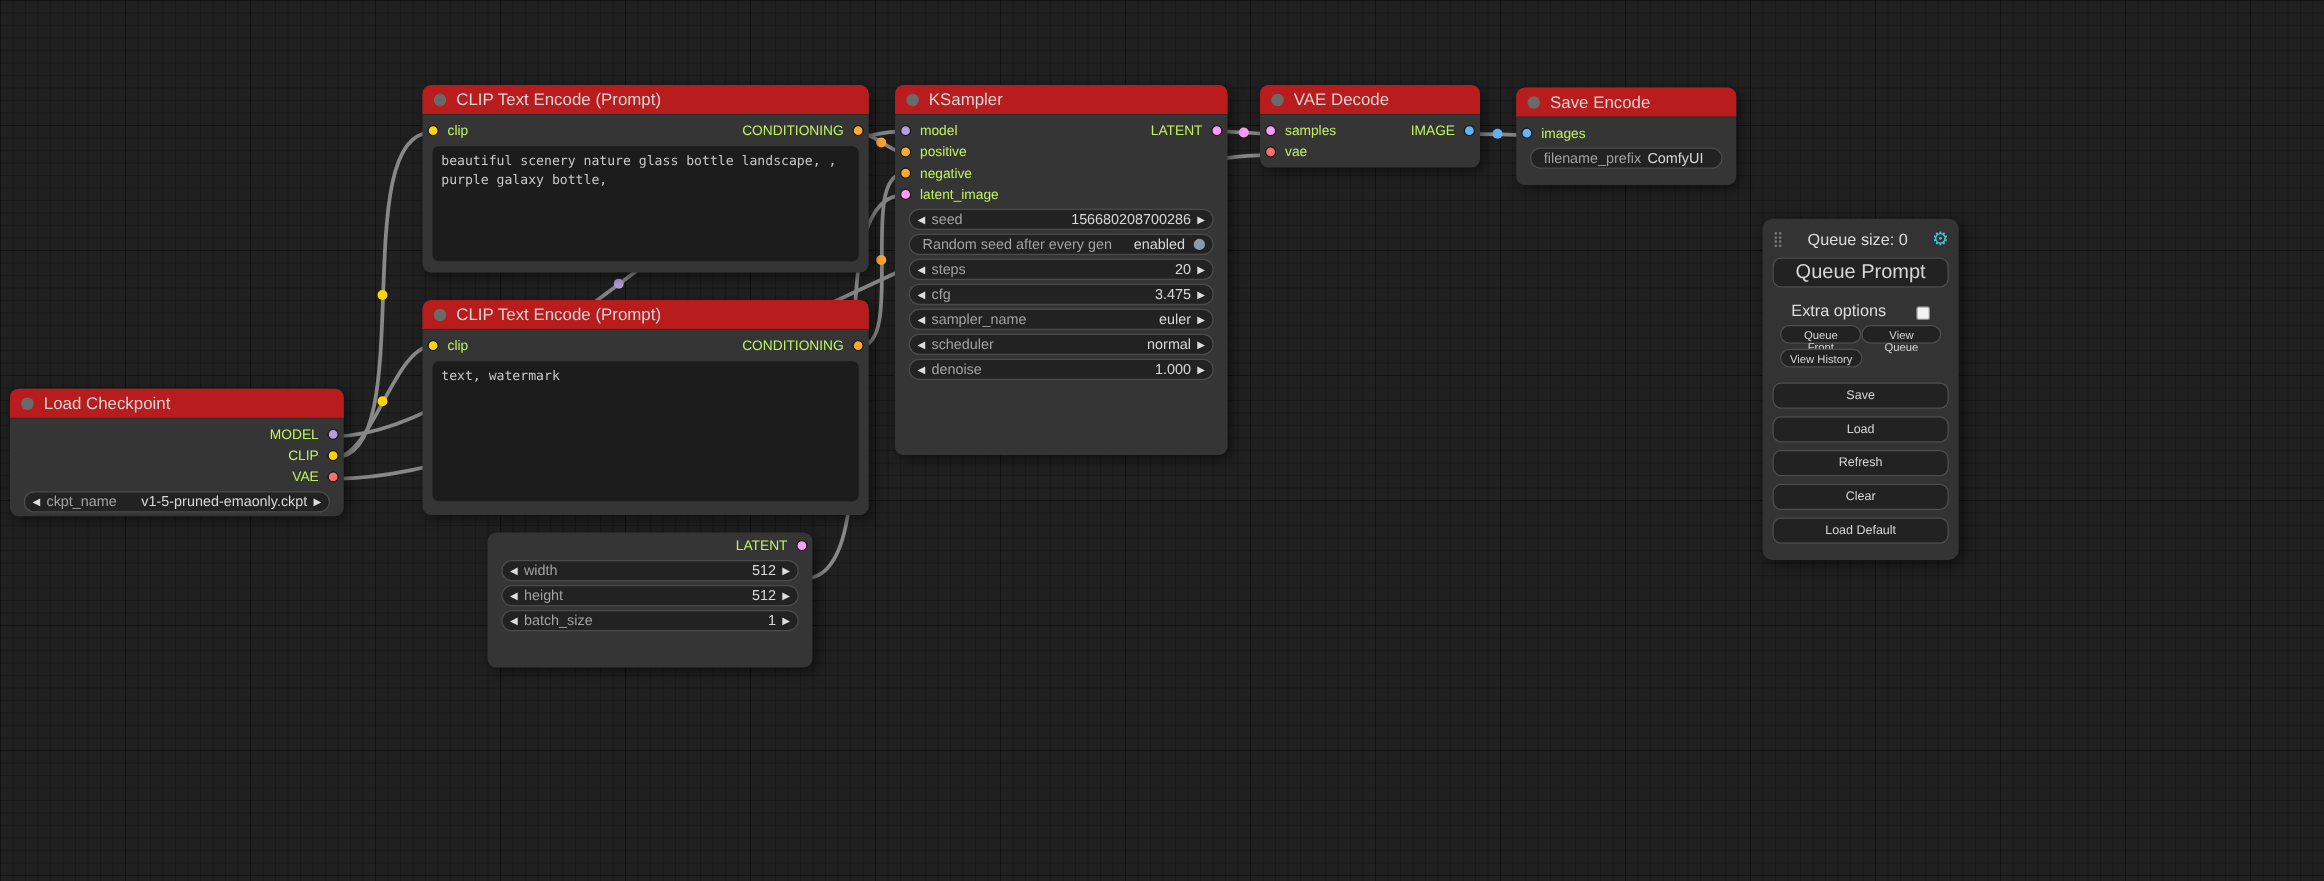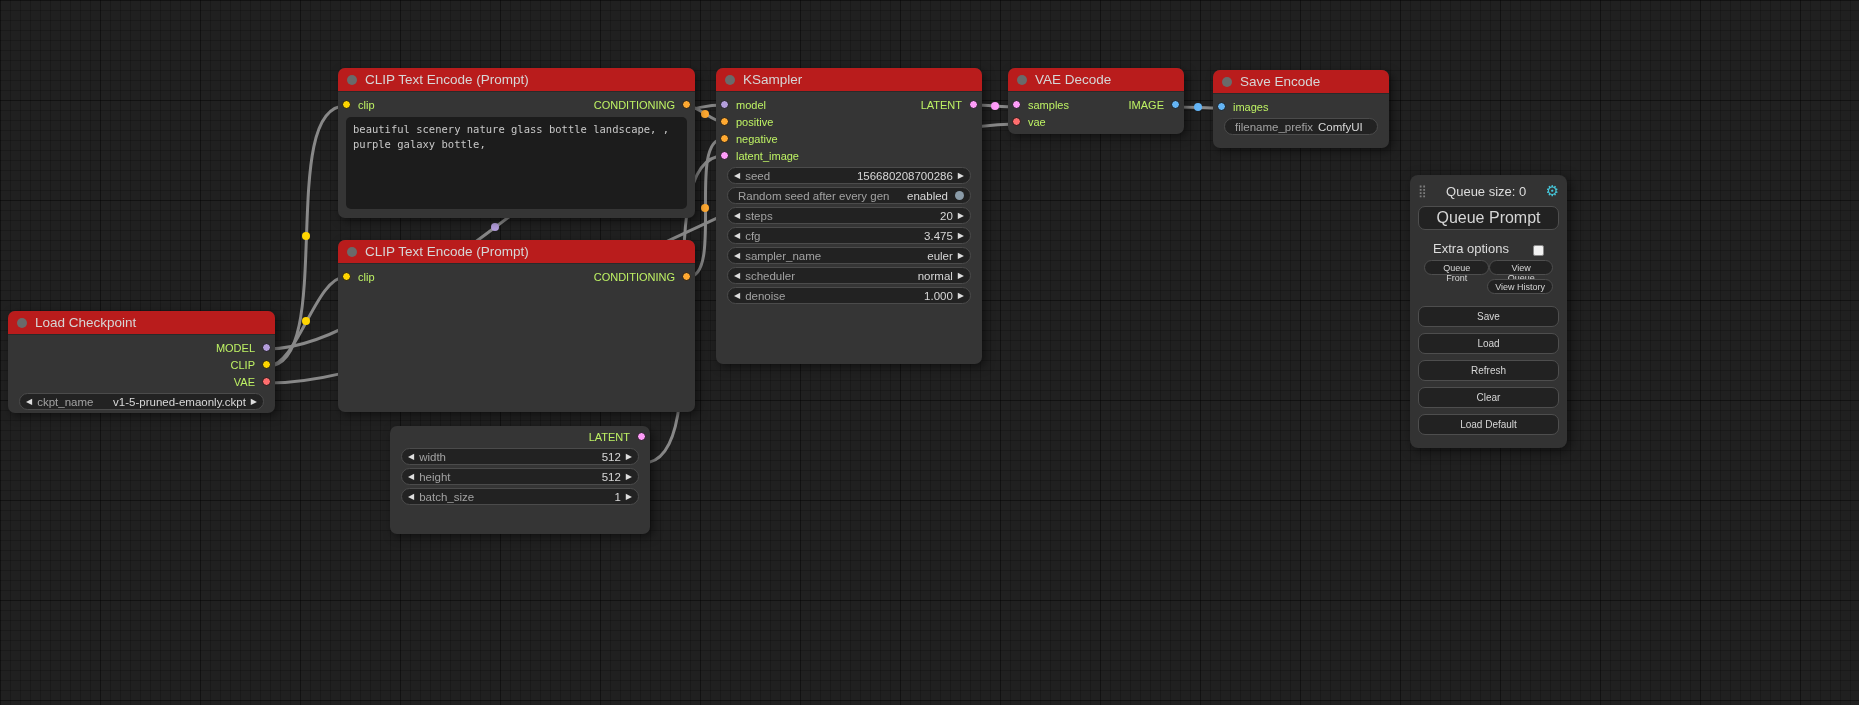--- a/index.html
+++ b/index.html
@@ -47,21 +47,21 @@
   .gear{font-size:15px;flex:none;cursor:pointer}
   .btn{background:#222;border:1px solid #4e4e4e;color:#d6d6d6;border-radius:7px;
     font-family:inherit;cursor:pointer;display:block;width:100%}
   .btn.big{height:24px;font-size:16px;margin:3px 0 6px}
   .btn.med{height:21px;font-size:10px;margin:3px 0}
   .btn.med.first{margin-top:10px}
   .btn.small{font-size:9px;padding:2px 7px;border-radius:9px;height:15px;width:auto;display:inline-block}
   .extra-row{display:flex;align-items:flex-end;justify-content:center;gap:24px;font-size:13px;height:18px;margin:2px 0}
   .checkbox{width:11px;height:11px;background:#f2f2f2;border:1px solid #888;border-radius:2px;cursor:pointer;flex:none}
   .small-row{display:flex;justify-content:space-between;margin:2px 6px}
-  .small-row.center{justify-content:flex-end}
+  .small-row.center{justify-content:flex-start}
 </style>
 </head>
 <body>
 
 <div id="canvas"></div>
 
 <svg id="wires" width="1859" height="705" viewBox="0 0 1859 705">
   <path d="M268,349 C397,349 594,105 723,105" stroke="#B39DDB"></path>
   <circle cx="495" cy="227" r="4" fill="#B39DDB"></circle>
   <path d="M268,366 C336,366 277,106 345,106" stroke="#FFD500"></path>
@@ -145,20 +145,21 @@
       <span class="slot-in">
           <span class="dot" style="background-color: rgb(255, 213, 0);"></span>
           <span>clip</span>
         </span>
       <span class="slot-out">
           <span>CONDITIONING</span>
           <span class="dot" style="background-color: rgb(255, 169, 49);"></span>
         </span>
     </div>
   </div>
+  <div class="prompt-box" style="height:112px">text, watermark</div>
 </div>
 
 <div class="node" style="left:390px;top:426px;width:260px;height:108px">
   <div class="slots" style="padding-top:2px">
     <div class="slot-row out-only">
       <span class="slot-out">
           <span>LATENT</span>
           <span class="dot" style="background-color: rgb(255, 156, 249);"></span>
         </span>
     </div>

